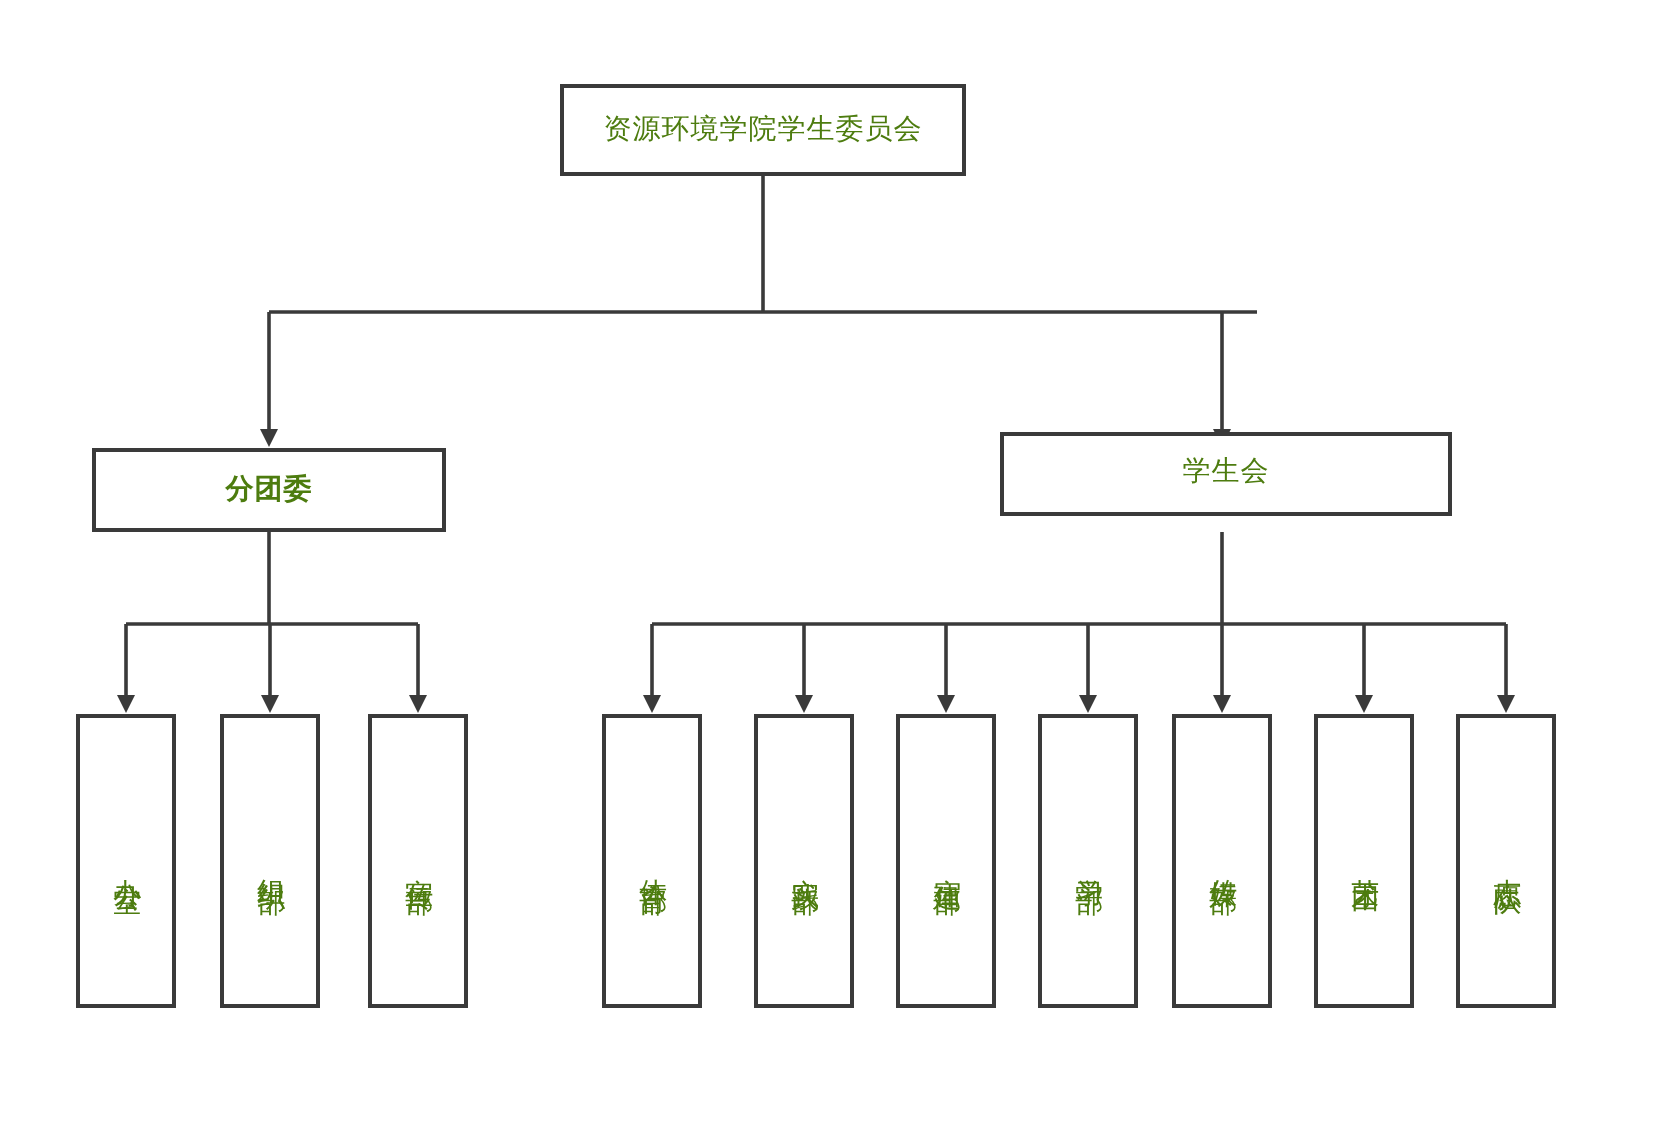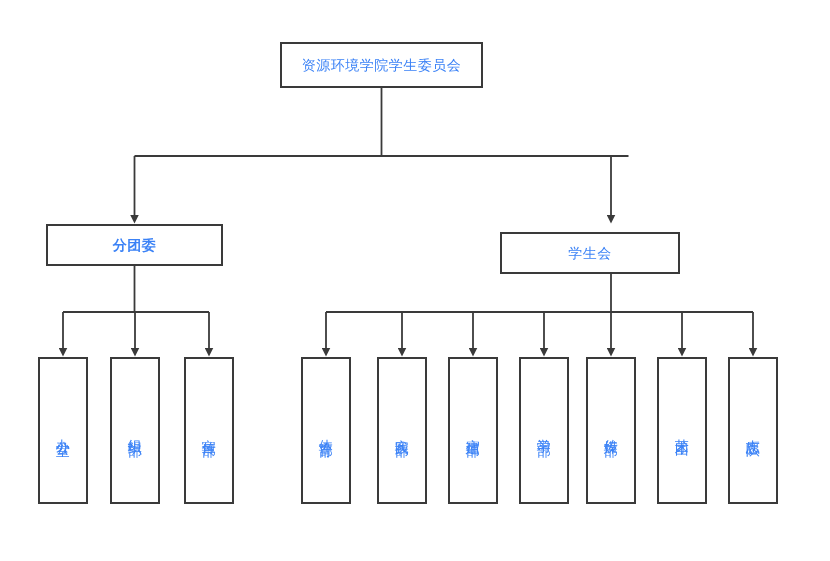--- a/index.html
+++ b/index.html
@@ -30,21 +30,21 @@
     pointer-events: none;
   }
   .node {
     position: absolute;
     box-sizing: border-box;
     border: 2px solid #3a3a3a;
     background: #ffffff;
     display: flex;
     align-items: center;
     justify-content: center;
-    color: #3b82f6;
+    color: #4d7c0f;
   }
   .node-label {
     display: block;
     text-align: center;
     line-height: 1.32;
     letter-spacing: 0.5px;
   }
   
   .node.horizontal .node-label {
     writing-mode: horizontal-tb;
@@ -58,23 +58,24 @@
   }
   .node.branch-left {
     left: 46px;
     top: 224px;
     width: 177px;
     height: 42px;
     font-weight: bold;
   }
   .node.branch-right {
     left: 500px;
-    top: 232px;
-    width: 180px;
+    top: 216px;
+    width: 226px;
     height: 42px;
+    font-family: Liberation Mono, monospace;
   }
   
   .node.leaf {
     top: 357px;
     width: 50px;
     height: 147px;
   }
   .node.leaf .node-label {
     writing-mode: vertical-rl;
     text-orientation: upright;

